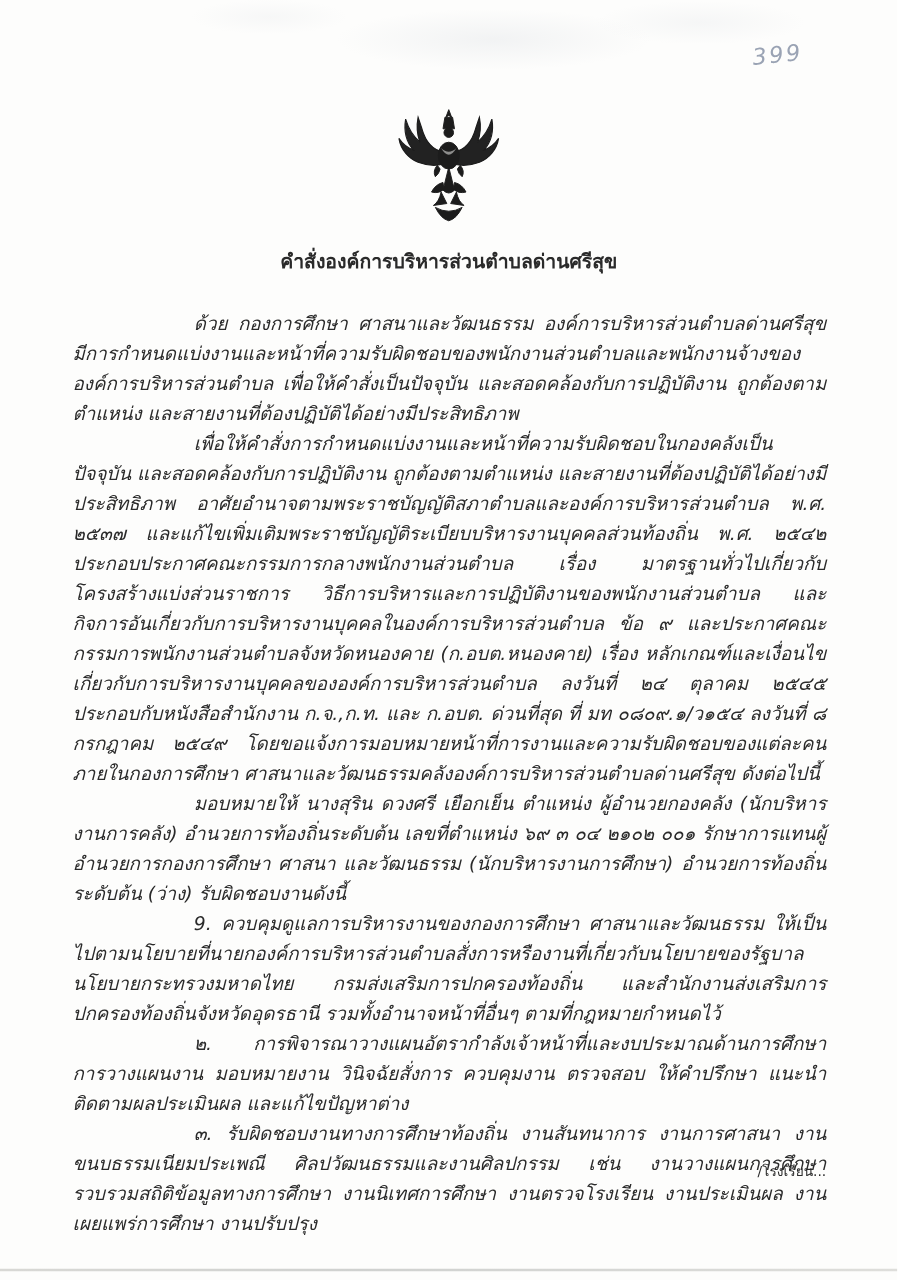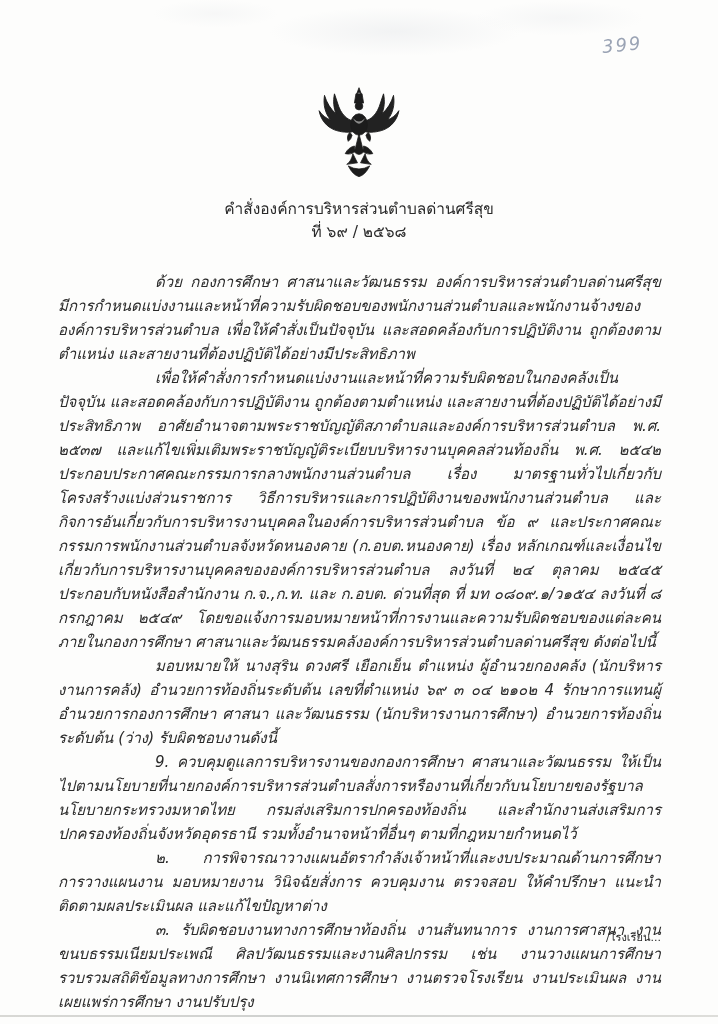--- a/index.html
+++ b/index.html
@@ -50,21 +50,21 @@
   .emblem-wrap {
     padding-top: 84px;
     text-align: center;
   }
   .emblem-wrap svg {
     width: 92px;
     height: 104px;
   }
   .heading {
     text-align: center;
-    font-weight: normal;
+    font-weight: bold;
     font-size: 15.5px;
     line-height: 23px;
     margin: 6px 57px 0 57px;
   }
   .heading div { margin: 0; }
   .body-text {
     margin: 26px 57px 0 58px;
     font-size: 15px;
     line-height: 24px;
     text-align: justify;
@@ -136,27 +136,26 @@
           <path d="M68 88 Q70 98 76 102 L62 100 Z"></path>
 
           <path d="M46 104 Q60 112 74 104 Q68 116 60 118 Q52 116 46 104 Z"></path>
         </g>
       </svg>
     </span>
   </div>
 
   <div class="heading">
     <div>คำสั่งองค์การบริหารส่วนตำบลด่านศรีสุข</div>
-    <div>ที่ ๖๙ / ๒๕๖๘</div>
   </div>
 
   <div class="body-text">
     <p>ด้วย กองการศึกษา ศาสนาและวัฒนธรรม องค์การบริหารส่วนตำบลด่านศรีสุข มีการกำหนดแบ่งงานและหน้าที่ความรับผิดชอบของพนักงานส่วนตำบลและพนักงานจ้างขององค์การบริหารส่วนตำบล เพื่อให้คำสั่งเป็นปัจจุบัน และสอดคล้องกับการปฏิบัติงาน ถูกต้องตามตำแหน่ง และสายงานที่ต้องปฏิบัติได้อย่างมีประสิทธิภาพ</p>
     <p>เพื่อให้คำสั่งการกำหนดแบ่งงานและหน้าที่ความรับผิดชอบในกองคลังเป็นปัจจุบัน และสอดคล้องกับการปฏิบัติงาน ถูกต้องตามตำแหน่ง และสายงานที่ต้องปฏิบัติได้อย่างมีประสิทธิภาพ อาศัยอำนาจตามพระราชบัญญัติสภาตำบลและองค์การบริหารส่วนตำบล พ.ศ. ๒๕๓๗ และแก้ไขเพิ่มเติมพระราชบัญญัติระเบียบบริหารงานบุคคลส่วนท้องถิ่น พ.ศ. ๒๕๔๒ ประกอบประกาศคณะกรรมการกลางพนักงานส่วนตำบล เรื่อง มาตรฐานทั่วไปเกี่ยวกับโครงสร้างแบ่งส่วนราชการ วิธีการบริหารและการปฏิบัติงานของพนักงานส่วนตำบล และกิจการอันเกี่ยวกับการบริหารงานบุคคลในองค์การบริหารส่วนตำบล ข้อ ๙ และประกาศคณะกรรมการพนักงานส่วนตำบลจังหวัดหนองคาย (ก.อบต.หนองคาย) เรื่อง หลักเกณฑ์และเงื่อนไขเกี่ยวกับการบริหารงานบุคคลขององค์การบริหารส่วนตำบล ลงวันที่ ๒๔ ตุลาคม ๒๕๔๕ ประกอบกับหนังสือสำนักงาน ก.จ.,ก.ท. และ ก.อบต. ด่วนที่สุด ที่ มท ๐๘๐๙.๑/ว๑๕๔ ลงวันที่ ๘ กรกฎาคม ๒๕๔๙ โดยขอแจ้งการมอบหมายหน้าที่การงานและความรับผิดชอบของแต่ละคนภายในกองการศึกษา ศาสนาและวัฒนธรรมคลังองค์การบริหารส่วนตำบลด่านศรีสุข ดังต่อไปนี้</p>
-    <p>มอบหมายให้ นางสุริน ดวงศรี เยือกเย็น ตำแหน่ง ผู้อำนวยกองคลัง (นักบริหารงานการคลัง) อำนวยการท้องถิ่นระดับต้น เลขที่ตำแหน่ง ๖๙ ๓ ๐๔ ๒๑๐๒ 4 รักษาการแทนผู้อำนวยการกองการศึกษา ศาสนา และวัฒนธรรม (นักบริหารงานการศึกษา) อำนวยการท้องถิ่นระดับต้น (ว่าง) รับผิดชอบงานดังนี้</p>
+    <p>มอบหมายให้ นางสุริน ดวงศรี เยือกเย็น ตำแหน่ง ผู้อำนวยกองคลัง (นักบริหารงานการคลัง) อำนวยการท้องถิ่นระดับต้น เลขที่ตำแหน่ง ๖๙ ๓ ๐๔ ๒๑๐๒ ๐๐๑ รักษาการแทนผู้อำนวยการกองการศึกษา ศาสนา และวัฒนธรรม (นักบริหารงานการศึกษา) อำนวยการท้องถิ่นระดับต้น (ว่าง) รับผิดชอบงานดังนี้</p>
     <p>9. ควบคุมดูแลการบริหารงานของกองการศึกษา ศาสนาและวัฒนธรรม ให้เป็นไปตามนโยบายที่นายกองค์การบริหารส่วนตำบลสั่งการหรืองานที่เกี่ยวกับนโยบายของรัฐบาล นโยบายกระทรวงมหาดไทย  กรมส่งเสริมการปกครองท้องถิ่น และสำนักงานส่งเสริมการปกครองท้องถิ่นจังหวัดอุดรธานี รวมทั้งอำนาจหน้าที่อื่นๆ ตามที่กฎหมายกำหนดไว้</p>
     <p>๒. การพิจารณาวางแผนอัตรากำลังเจ้าหน้าที่และงบประมาณด้านการศึกษา การวางแผนงาน มอบหมายงาน วินิจฉัยสั่งการ ควบคุมงาน ตรวจสอบ ให้คำปรึกษา แนะนำติดตามผลประเมินผล และแก้ไขปัญหาต่าง</p>
     <p>๓. รับผิดชอบงานทางการศึกษาท้องถิ่น งานสันทนาการ งานการศาสนา งานขนบธรรมเนียมประเพณี ศิลปวัฒนธรรมและงานศิลปกรรม  เช่น งานวางแผนการศึกษา รวบรวมสถิติข้อมูลทางการศึกษา งานนิเทศการศึกษา งานตรวจโรงเรียน งานประเมินผล งานเผยแพร่การศึกษา งานปรับปรุง</p>
   </div>
 
   <div class="continuation">/โรงเรียน...</div>
 
   <div class="scan-edge"></div>
 
 </div>

